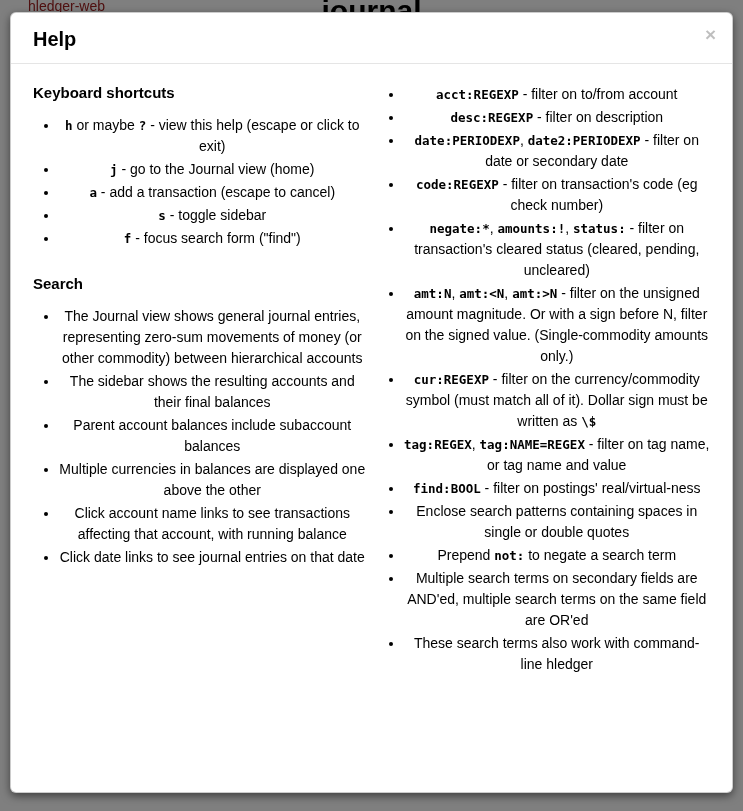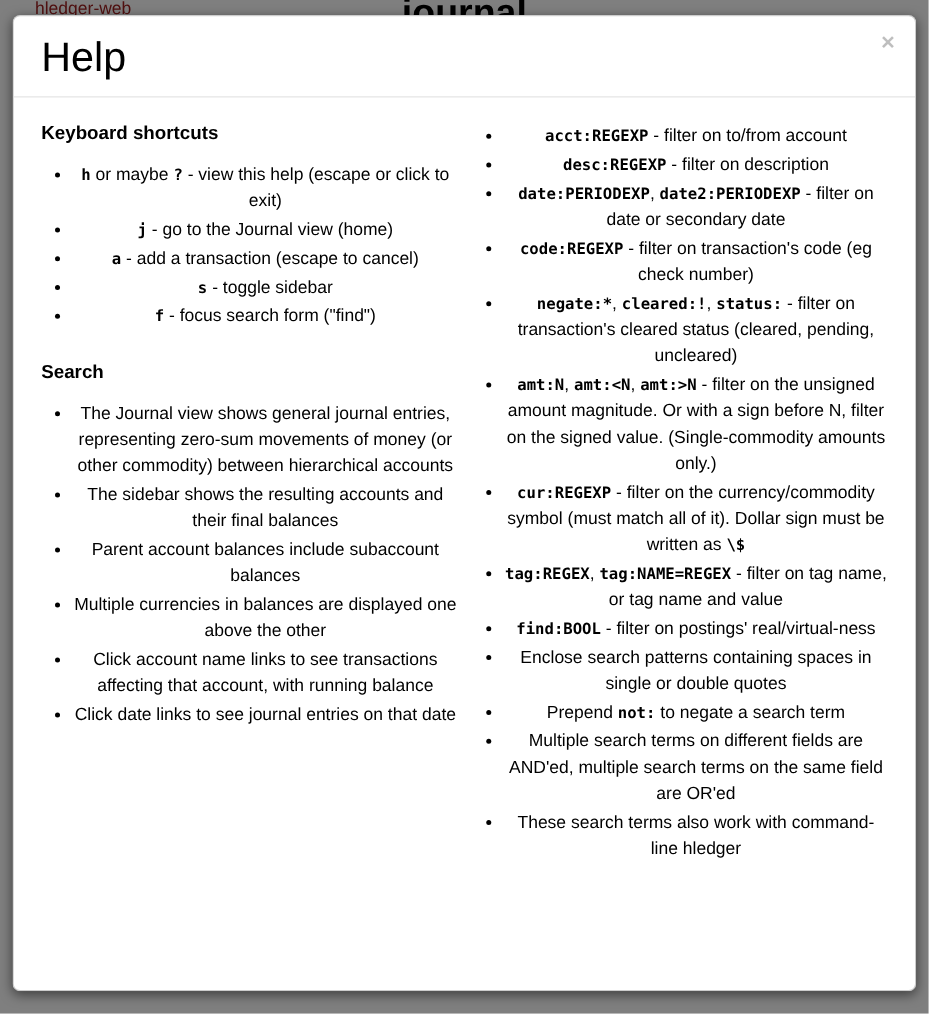--- a/index.html
+++ b/index.html
@@ -37,22 +37,22 @@
     border-radius: 6px;
     box-shadow: 0 3px 9px rgba(0,0,0,0.5);
     overflow: hidden;
   }
   .modal-header {
     position: relative;
     padding: 15px 20px 13px 22px;
     border-bottom: 1px solid #e5e5e5;
   }
   .modal-title {
-    font-size: 33px;
-    font-weight: 400;
+    font-size: 20px;
+    font-weight: 700;
     line-height: 1.1;
   }
   .close {
     position: absolute; top: 12px; right: 16px;
     background: none; border: none; cursor: pointer;
     font-size: 19px; font-weight: bold; line-height: 1;
     color: #000; opacity: 0.25;
     font-family: "Liberation Sans", sans-serif;
   }
 
@@ -123,25 +123,25 @@
           <li>Click account name links to see transactions affecting that account, with running balance</li>
           <li>Click date links to see journal entries on that date</li>
         </ul>
       </div>
     <div class="help-col" id="col-right">
         <ul>
           <li><code>acct:REGEXP</code> - filter on to/from account</li>
           <li><code>desc:REGEXP</code> - filter on description</li>
           <li><code>date:PERIODEXP</code>, <code>date2:PERIODEXP</code> - filter on date or secondary date</li>
           <li><code>code:REGEXP</code> - filter on transaction's code (eg check number)</li>
-          <li><code>negate:*</code>, <code>cleared:!</code>, <code>status:</code> - filter on transaction's cleared status (cleared, pending, uncleared)</li>
+          <li><code>negate:*</code>, <code>amounts:!</code>, <code>status:</code> - filter on transaction's cleared status (cleared, pending, uncleared)</li>
           <li><code>amt:N</code>, <code>amt:&lt;N</code>, <code>amt:&gt;N</code> - filter on the unsigned amount magnitude. Or with a sign before N, filter on the signed value. (Single-commodity amounts only.)</li>
           <li><code>cur:REGEXP</code> - filter on the currency/commodity symbol (must match all of it). Dollar sign must be written as <code>\$</code></li>
           <li><code>tag:REGEX</code>, <code>tag:NAME=REGEX</code> - filter on tag name, or tag name and value</li>
           <li><code>find:BOOL</code> - filter on postings' real/virtual-ness</li>
           <li>Enclose search patterns containing spaces in single or double quotes</li>
           <li>Prepend <code>not:</code> to negate a search term</li>
-          <li>Multiple search terms on different fields are AND'ed, multiple search terms on the same field are OR'ed</li>
+          <li>Multiple search terms on secondary fields are AND'ed, multiple search terms on the same field are OR'ed</li>
           <li>These search terms also work with command-line hledger</li>
         </ul>
       </div>
   </div>
 </div>
 
 </body></html>

